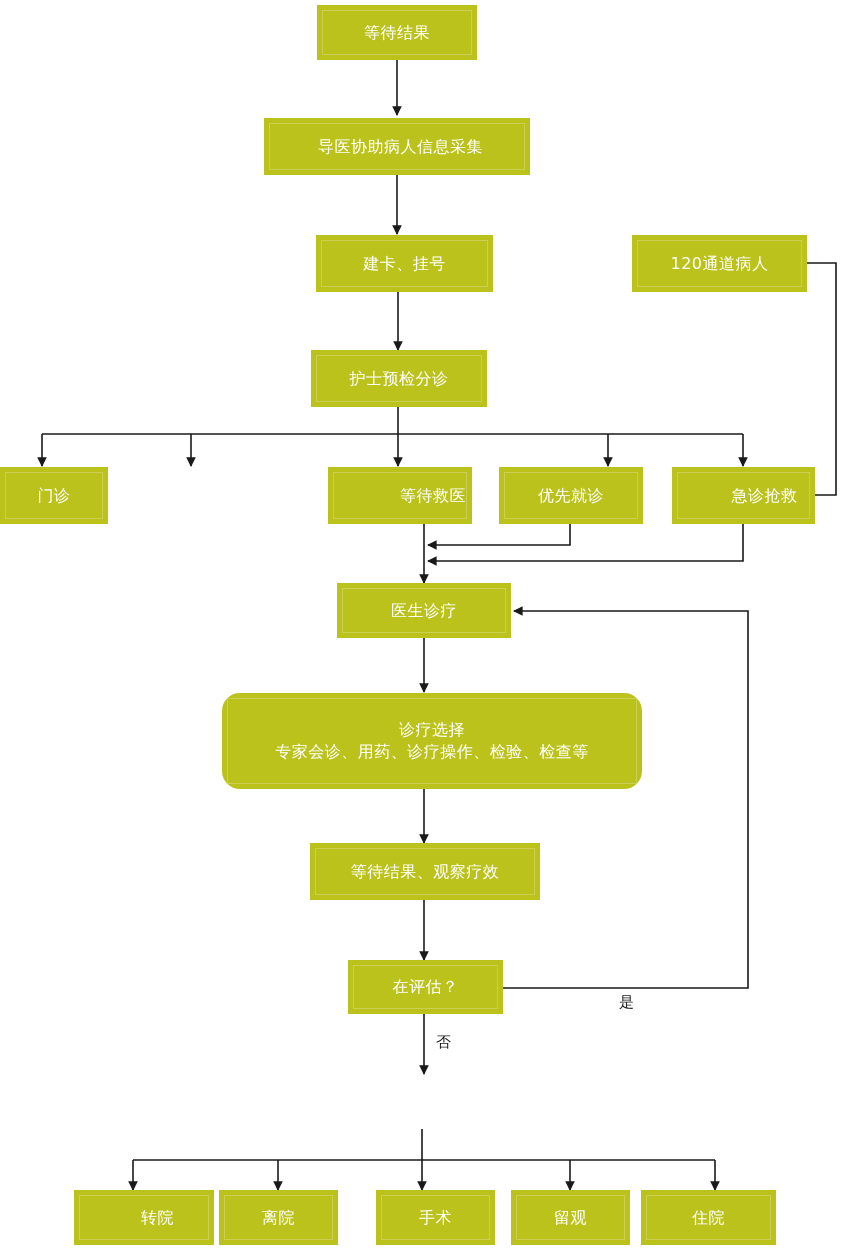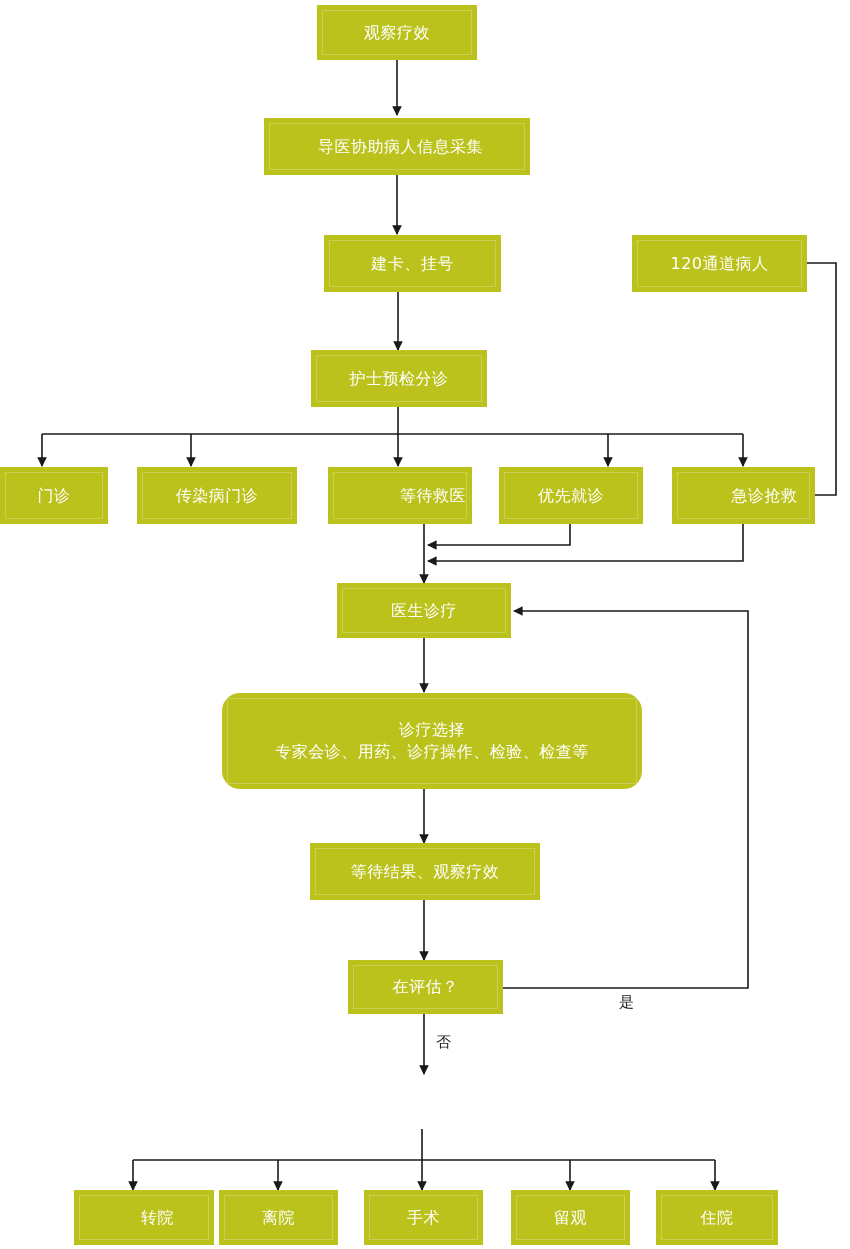--- a/index.html
+++ b/index.html
@@ -113,46 +113,43 @@
       <path d="M 133 1160 L 715 1160"></path>
       <path d="M 133 1160 L 133 1190" marker-end="url(#arrow)"></path>
       <path d="M 278 1160 L 278 1190" marker-end="url(#arrow)"></path>
       <path d="M 422 1160 L 422 1190" marker-end="url(#arrow)"></path>
       <path d="M 570 1160 L 570 1190" marker-end="url(#arrow)"></path>
       <path d="M 715 1160 L 715 1190" marker-end="url(#arrow)"></path>
     </g>
   </svg>
 
   <div class="node" style="left:317px; top:5px; width:160px; height:55px;">
-    <span class="node-label">观察疗效</span>
+    <span class="node-label">等待结果</span>
   </div>
 
   <div class="node" style="left:264px; top:118px; width:266px; height:57px;padding-left:13px;">
     <span class="node-label">导医协助病人信息采集</span>
   </div>
 
-  <div class="node" style="left:324px; top:235px; width:177px; height:57px;">
+  <div class="node" style="left:316px; top:235px; width:177px; height:57px;">
     <span class="node-label">建卡、挂号</span>
   </div>
 
   <div class="node" style="left:311px; top:350px; width:176px; height:57px;">
     <span class="node-label">护士预检分诊</span>
   </div>
 
   <div class="node" style="left:632px; top:235px; width:175px; height:57px;">
     <span class="node-label">120通道病人</span>
   </div>
 
   <div class="node" style="left:0px; top:467px; width:108px; height:57px;">
     <span class="node-label">门诊</span>
   </div>
 
-  <div class="node" style="left:137px; top:467px; width:160px; height:57px;">
-    <span class="node-label">传染病门诊</span>
-  </div>
 
   <div class="node" style="left:328px; top:467px; width:144px; height:57px;justify-content:flex-end;">
     <span class="node-label">等待救医</span>
   </div>
 
   <div class="node" style="left:499px; top:467px; width:144px; height:57px;">
     <span class="node-label">优先就诊</span>
   </div>
 
   <div class="node" style="left:672px; top:467px; width:143px; height:57px;padding-left:48px;">
@@ -178,29 +175,29 @@
 
 
   <div class="node" style="left:74px; top:1190px; width:140px; height:55px;padding-left:33px;">
     <span class="node-label">转院</span>
   </div>
 
   <div class="node" style="left:219px; top:1190px; width:119px; height:55px;">
     <span class="node-label">离院</span>
   </div>
 
-  <div class="node" style="left:364px; top:1190px; width:119px; height:55px;text-align:center;">
+  <div class="node" style="left:376px; top:1190px; width:119px; height:55px;text-align:center;">
     <span class="node-label">手术</span>
   </div>
 
   <div class="node" style="left:511px; top:1190px; width:119px; height:55px;">
     <span class="node-label">留观</span>
   </div>
 
-  <div class="node" style="left:656px; top:1190px; width:122px; height:55px;">
+  <div class="node" style="left:641px; top:1190px; width:135px; height:55px;">
     <span class="node-label">住院</span>
   </div>
 
   <div class="edge-label" style="left:619px; top:993px;">是</div>
 
   <div class="edge-label" style="left:436px; top:1033px;">否</div>
 
 </div>
 
 </body></html>

